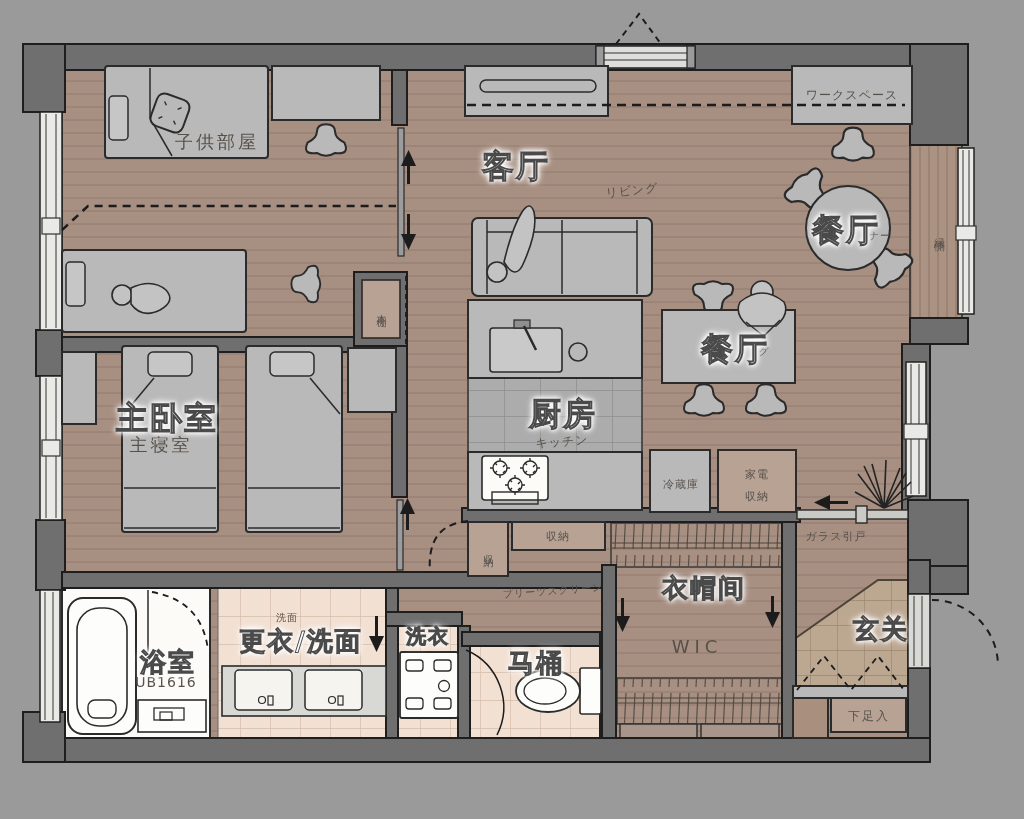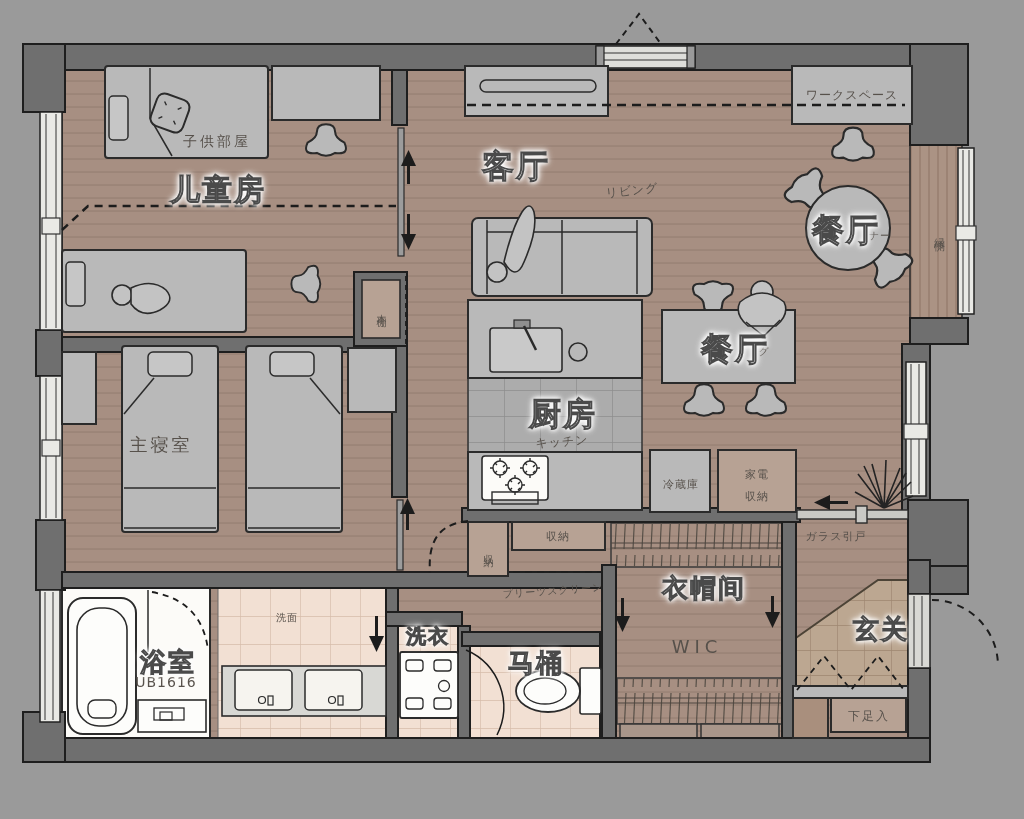--- a/index.html
+++ b/index.html
@@ -7,21 +7,21 @@
          font-family:"DejaVu Sans",sans-serif;}
   svg{position:absolute;left:0;top:0;}
   .labels{position:absolute;left:0;top:0;width:1024px;height:819px;pointer-events:none;}
   .lbl{position:absolute;transform:translate(-50%,-50%);white-space:nowrap;}
   .cn{font-family:"DejaVu Serif",serif;font-weight:700;color:#ffffff;
       -webkit-text-stroke:0.9px #4a4a4a;
       text-shadow:0 0 4px #fff,0 0 5px #fff,0 0 7px #fff,0 0 9px #fff;
       font-size:32px;letter-spacing:2px;}
   .f30{font-size:30px}.f26{font-size:26px}.f24{font-size:20px}
   .jp{font-family:"DejaVu Sans",sans-serif;color:#57514b;font-size:12px;letter-spacing:1px;}
-  .j14{font-size:14px;letter-spacing:3px}.j13{font-size:18px;letter-spacing:3px}
+  .j14{font-size:18px;letter-spacing:3px}.j13{font-size:18px;letter-spacing:3px}
   .j11{font-size:11px}.j10{font-size:10px}.j9{font-size:14px}
   .ls5{letter-spacing:5px}.ls2{letter-spacing:2px}
   .vert{writing-mode:vertical-rl;text-orientation:upright;letter-spacing:3px;}
   .r6{transform:translate(-50%,-50%) rotate(-6deg)}
   .r4{transform:translate(-50%,-50%) rotate(-4deg)}
 </style>
 </head>
 <body>
 
 <div class="stage">
@@ -364,25 +364,26 @@
   <div class="lbl jp j11" style="left:836px;top:536px">ガラス引戸</div>
   <div class="lbl jp j10 r4" style="left:553px;top:591px">プリーツスクリーン</div>
   <div class="lbl jp j13 ls5" style="left:697px;top:646px">WIC</div>
   <div class="lbl jp ls2" style="left:869px;top:716px">下足入</div>
   <div class="lbl jp j10" style="left:287px;top:618px">洗面</div>
   <div class="lbl jp j9" style="left:166px;top:682px">UB1616</div>
   <div class="lbl jp j10" style="left:880px;top:236px">ナー</div>
   <div class="lbl jp j10" style="left:764px;top:352px">グ</div>
   <div class="lbl jp j11" style="left:897px;top:629px">間</div>
 
-  <div class="lbl cn f30" style="left:218px;top:190px">儿童房</div>
   <div class="lbl cn" style="left:516px;top:167px">客厅</div>
   <div class="lbl cn" style="left:846px;top:231px">餐厅</div>
   <div class="lbl cn" style="left:735px;top:350px">餐厅</div>
+  <div class="lbl cn" style="left:167px;top:419px">主卧室</div>
   <div class="lbl cn" style="left:563px;top:415px">厨房</div>
   <div class="lbl cn f26" style="left:168px;top:662px">浴室</div>
+  <div class="lbl cn f26" style="left:301px;top:641px">更衣/洗面</div>
   <div class="lbl cn f24" style="left:428px;top:636px">洗衣</div>
   <div class="lbl cn f26" style="left:536px;top:663px">马桶</div>
   <div class="lbl cn f26" style="left:704px;top:588px">衣帽间</div>
   <div class="lbl cn f26" style="left:881px;top:629px">玄关</div>
 </div>
 
 </div>
 
 </body></html>

